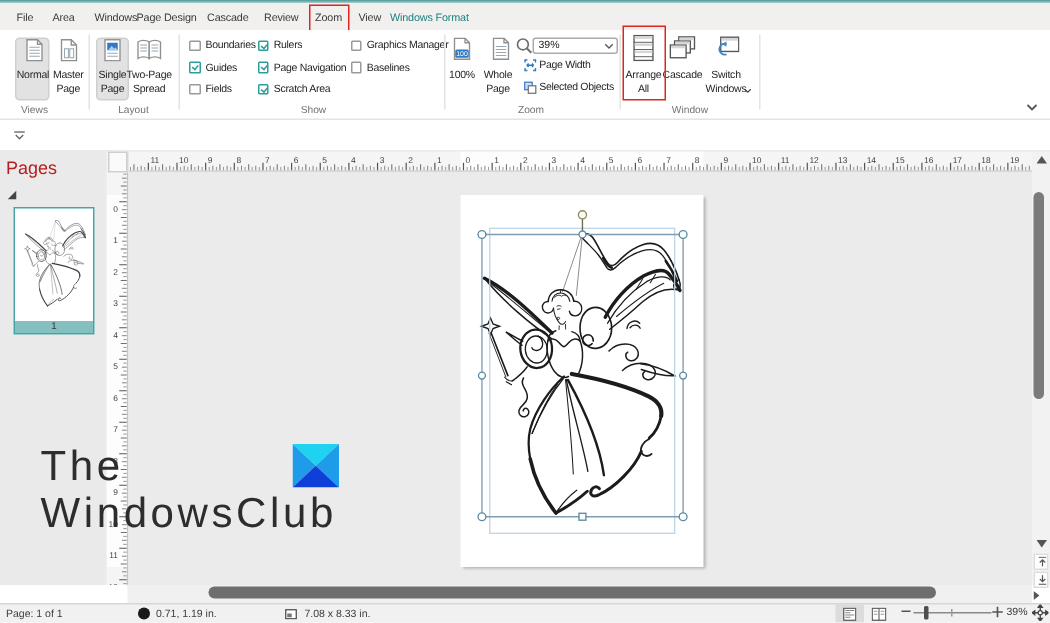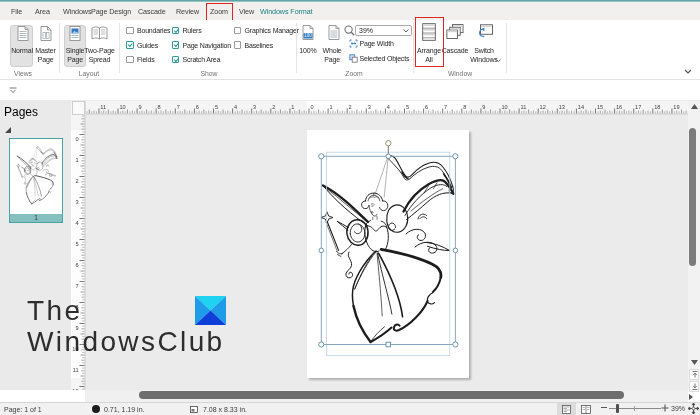--- a/index.html
+++ b/index.html
@@ -8,21 +8,21 @@
 .topline{left:0;top:0;width:700px;height:2px;background:linear-gradient(#4f9596,#a9d2d2)}
 .tab{position:absolute;top:5px;font-size:7.2px;letter-spacing:-0.1px;color:#3b3b3b;white-space:nowrap}
 .ribbon{left:0;top:20px;width:700px;height:60px;background:#fff;border-bottom:1px solid #e3e3e3}
 .gsep{position:absolute;top:3px;width:1px;height:50px;background:#e4e4e4}
 .glabel{position:absolute;top:49.5px;font-size:6.8px;color:#737373;text-align:center;width:60px}
 .btn{position:absolute;display:flex;flex-direction:column;align-items:center;font-size:7px;letter-spacing:-0.15px;color:#262626;text-align:center;line-height:1.3}
 .sel{background:#e2e2e2;border:1px solid #cfcfcf;border-radius:3px}
 .strip{left:0;top:81px;width:700px;height:19px;background:#fff;border-radius:0 0 6px 6px}
 .work{left:0;top:100px;width:700px;height:290px;background:#ebebeb}
 .pagespanel{left:0;top:100px;width:70px;height:290px;background:#eaeaea}
-.pages-title{position:absolute;left:4px;top:5px;color:#000000;font-size:12px}
+.pages-title{position:absolute;left:4px;top:5px;color:#b91c1c;font-size:12px}
 .thumb{position:absolute;left:9px;top:38px;width:54px;height:85px;border:1.6px solid #49a3a3;background:#fff}
 .thumb .foot{position:absolute;left:0;bottom:0;width:100%;height:8px;background:#85c0c0;font-size:6.5px;color:#333;text-align:center;line-height:8px}
 .status{left:0;top:402px;width:700px;height:13px;background:#f1f1f1;border-top:1px solid #d6d6d6;font-size:7px;color:#3c3c3c}
 .check{position:absolute;width:7.5px;height:7.5px;border:1px solid #9a9a9a;border-radius:1px;background:#fff}
 .check.on{border-color:#2f9c9c}
 .check.on::after{content:"";position:absolute;left:1px;top:1.3px;width:3.2px;height:1.7px;border-left:1.1px solid #2f9c9c;border-bottom:1.1px solid #2f9c9c;transform:rotate(-50deg)}
 .cblabel{position:absolute;font-size:7px;letter-spacing:-0.2px;color:#262626;white-space:nowrap}
 .redbox{position:absolute;border:1.8px solid #e0241f}
 </style></head>
 <body>

